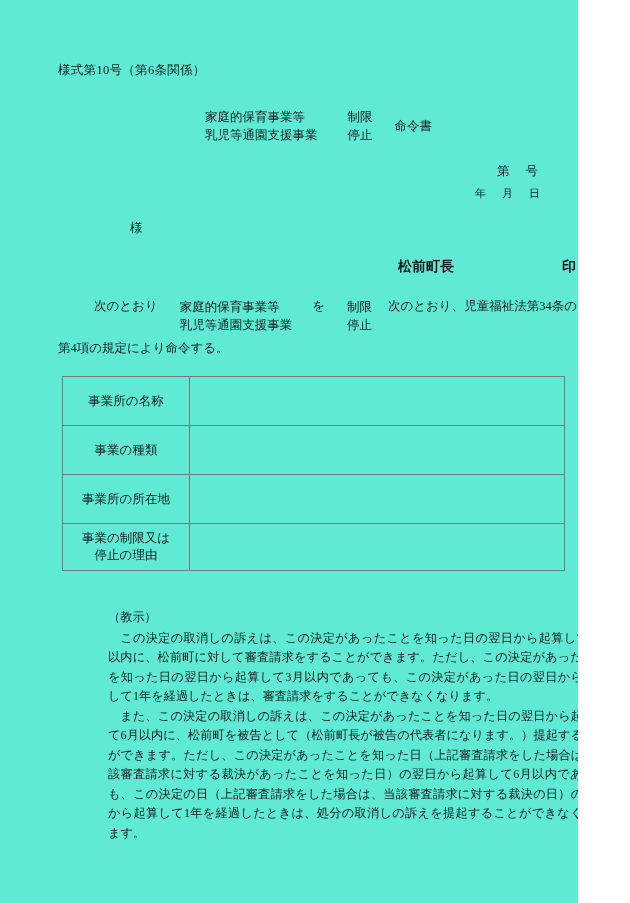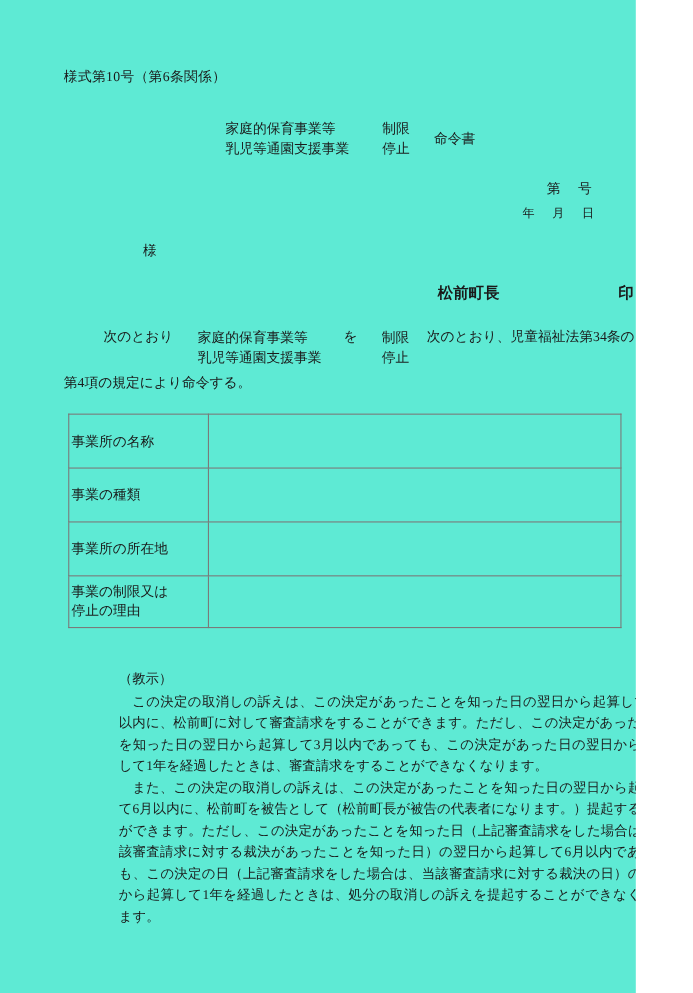--- a/index.html
+++ b/index.html
@@ -137,20 +137,21 @@
     border-collapse: collapse;
     table-layout: fixed;
   }
   .form-table td {
     border: 1px solid #7a7a7a;
     font-size: 12.5px;
     padding: 0;
   }
   .form-table td.label {
     width: 122px;
+    text-align: center;
     vertical-align: middle;
     line-height: 17px;
     padding: 4px 2px;
   }
   .form-table td.value {
     width: 374px;
   }
   .form-table tr.r1 td,
   .form-table tr.r2 td,
   .form-table tr.r3 td { height: 40px; }

